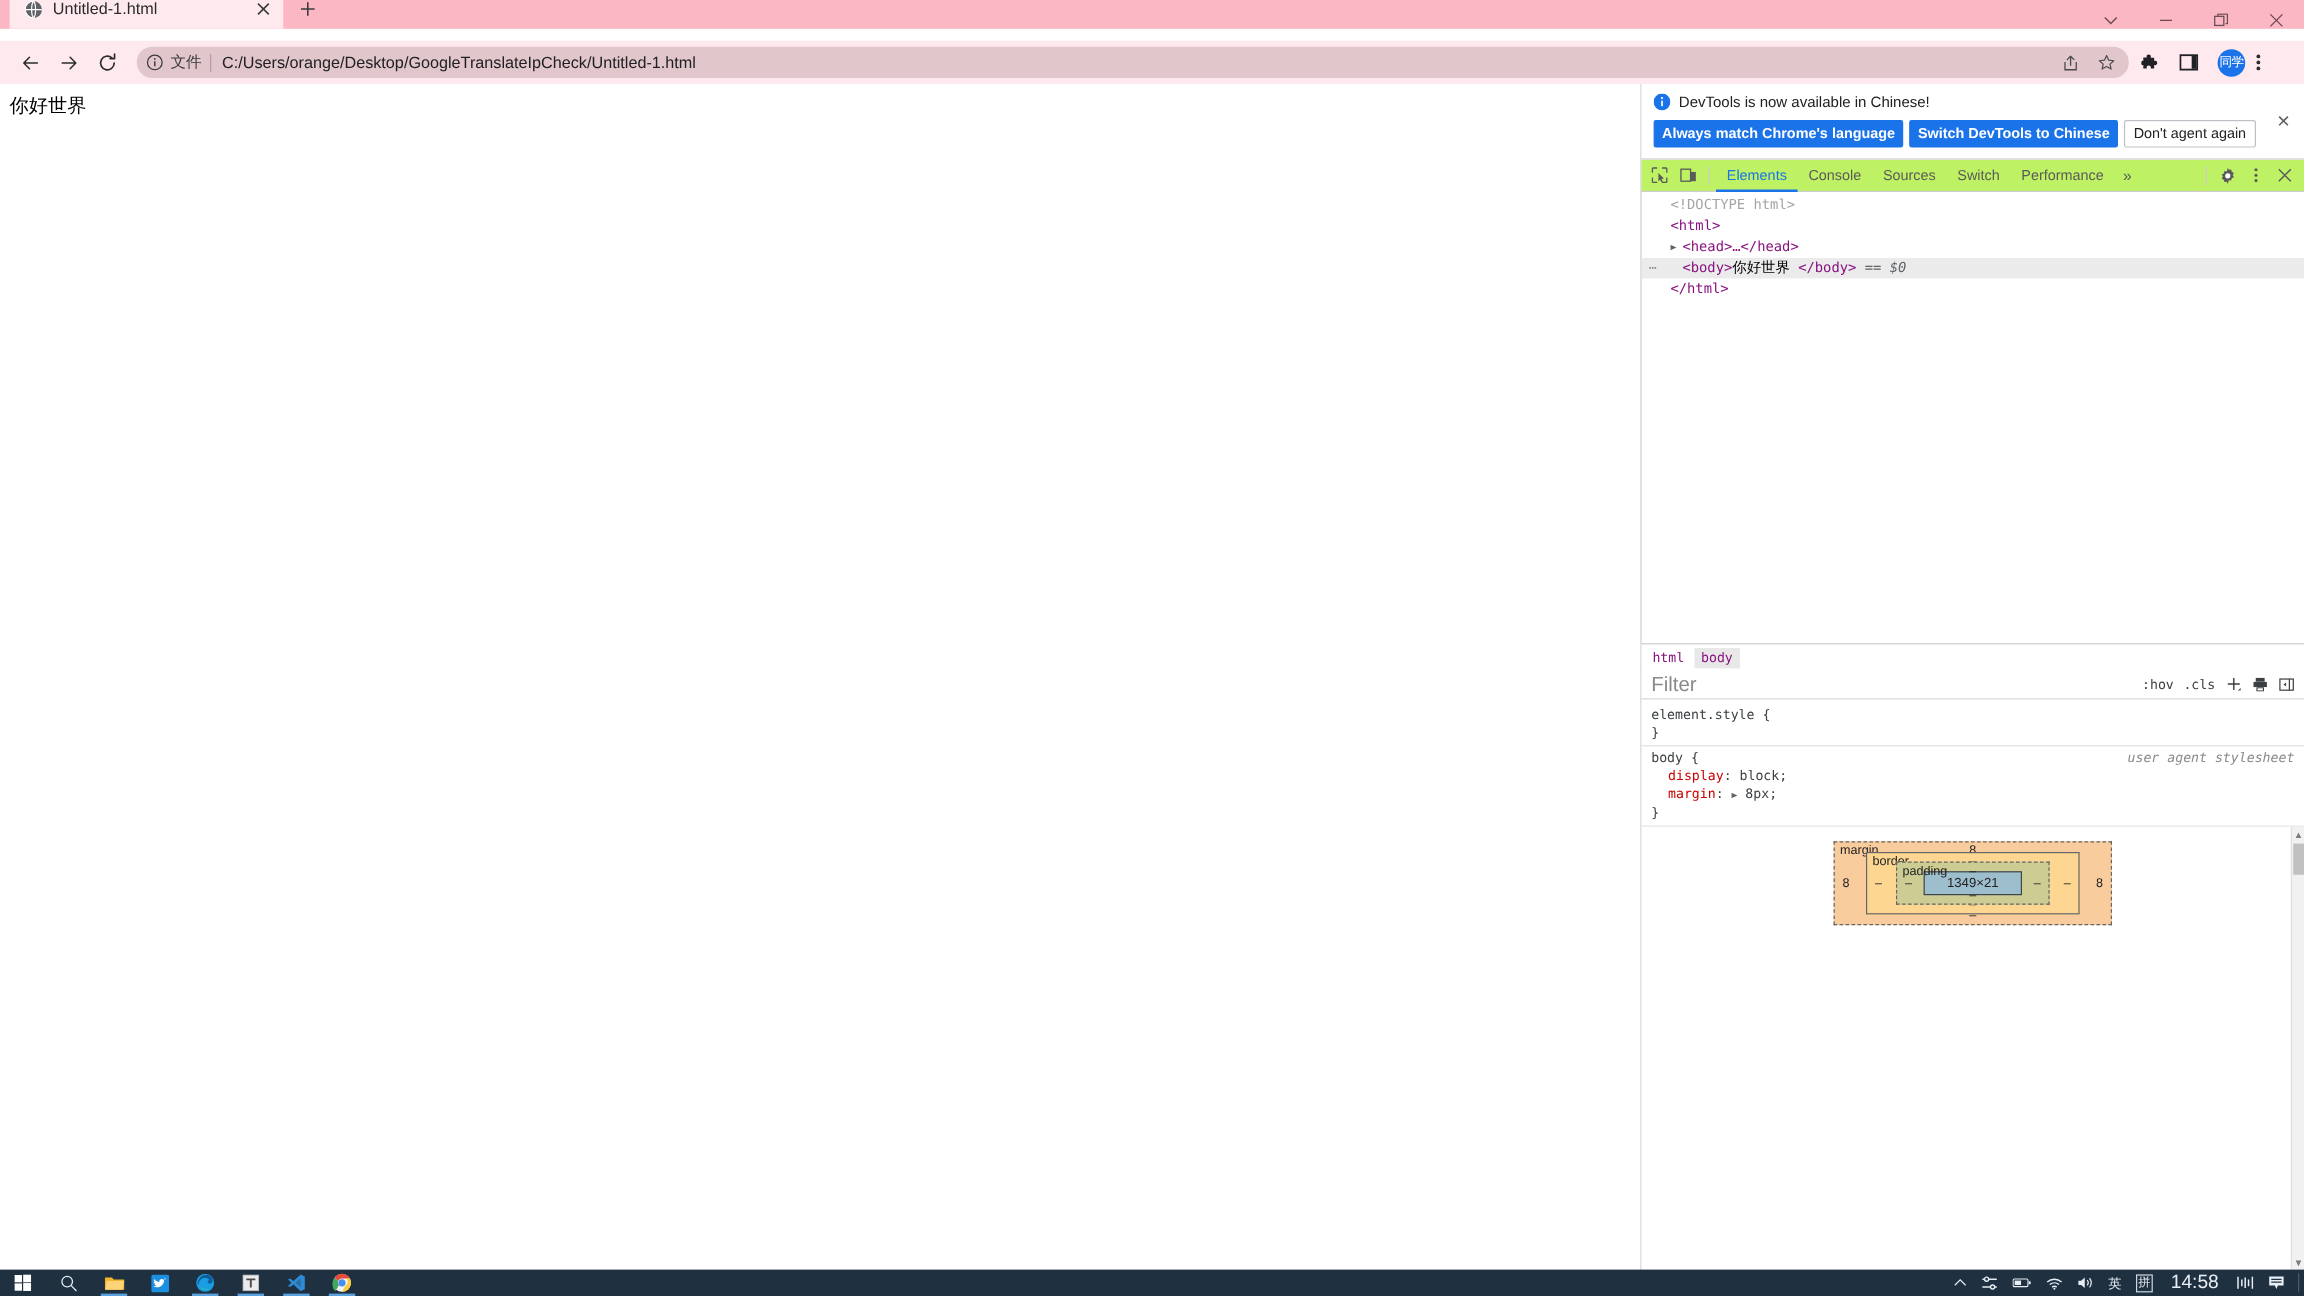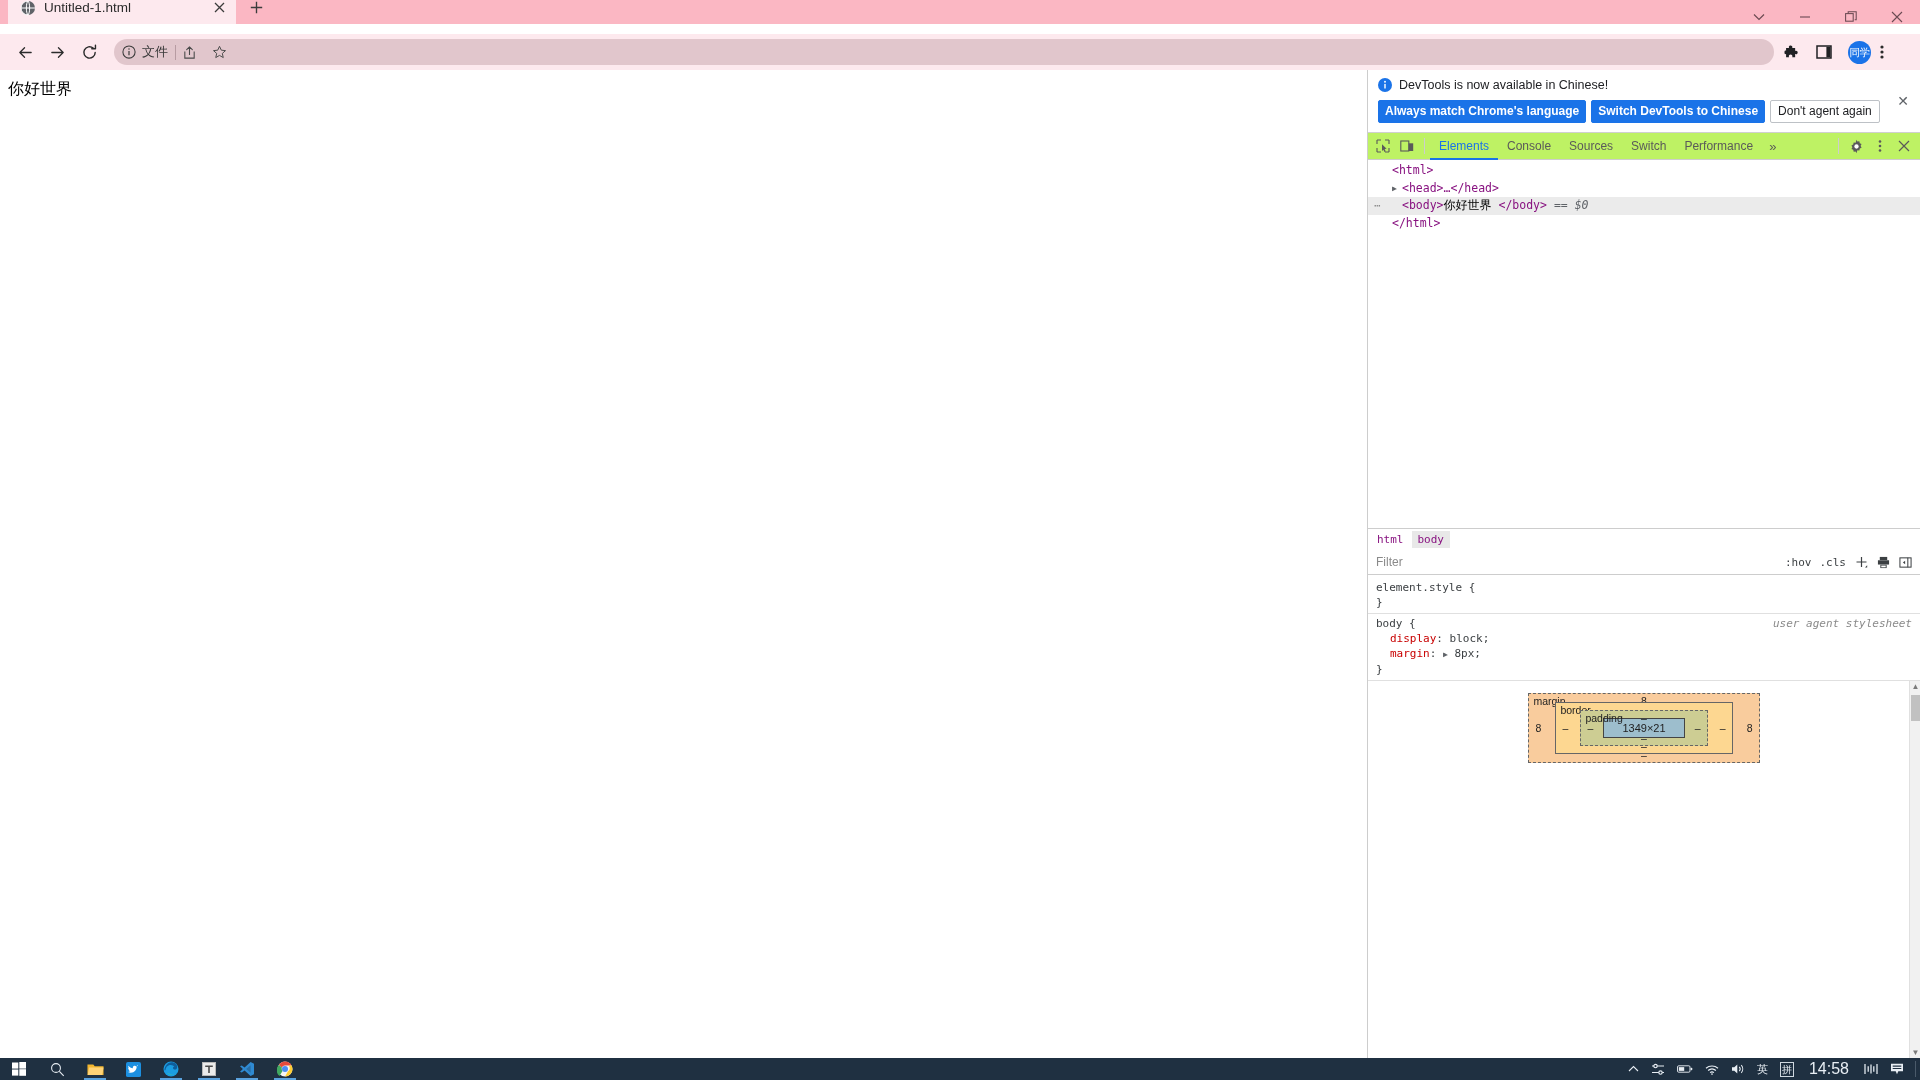--- a/index.html
+++ b/index.html
@@ -217,21 +217,21 @@
     font-size: 12px; color: #5a5a5a; white-space: nowrap;
   }
   .side-tab.active { color: #1a73e8; box-shadow: inset 0 -2px 0 #1a73e8; }
 
   
   .dt-filter {
     display: flex; align-items: center; height: 24px;
     border-bottom: 1px solid #cdcdcd; background: #fff;
     padding-left: 8px;
   }
-  .filter-input { flex: 1 1 auto; font-size: 12px; color: #8a8a8a; }
+  .filter-input { flex: 1 1 auto; font-size: 17px; color: #8a8a8a; }
   .filter-actions { display: flex; align-items: center; gap: 4px; padding-right: 6px; }
   .filter-txt {
     font-family: "DejaVu Sans Mono", "Liberation Mono", monospace;
     font-size: 11px; color: #3c4043; padding: 0 2px;
   }
   .filter-ic { width: 18px; height: 18px; display: flex; align-items: center; justify-content: center; }
 
   
   .dt-styles {
     flex: 0 0 auto;
@@ -409,20 +409,21 @@
     <div class="omnibox">
       <span class="omni-info">
         <svg width="14" height="14" viewBox="0 0 14 14">
           <circle cx="7" cy="7" r="6.1" stroke="#3a3a3a" stroke-width="1.05" fill="none"></circle>
           <path d="M7 6.1v4.1" stroke="#3a3a3a" stroke-width="1.2"></path>
           <circle cx="7" cy="4.1" r="0.75" fill="#3a3a3a"></circle>
         </svg>
       </span>
       <span class="omni-scheme">文件</span>
       <span class="omni-sep"></span>
+      <span class="omni-url">C:/Users/orange/Desktop/GoogleTranslateIpCheck/Untitled-1.html</span>
       <span class="omni-right">
         <span class="omni-icon-btn">
           <svg width="15" height="15" viewBox="0 0 16 16">
             <path d="M3 7v7h10V7" stroke="#4a4a4a" stroke-width="1.15" fill="none"></path>
             <path d="M8 10V2M5 5l3-3 3 3" stroke="#4a4a4a" stroke-width="1.15" fill="none" stroke-linecap="round" stroke-linejoin="round"></path>
           </svg>
         </span>
         <span class="omni-icon-btn">
           <svg width="15" height="15" viewBox="0 0 16 16">
             <path d="M8 1.4l1.9 4.1 4.5.5-3.4 3 1 4.4L8 11.1l-4 2.3 1-4.4-3.4-3 4.5-.5z" stroke="#4a4a4a" stroke-width="1.05" fill="none" stroke-linejoin="round"></path>
@@ -518,20 +519,24 @@
           <svg width="12" height="12" viewBox="0 0 12 12">
             <path d="M1 1L11 11M11 1L1 11" stroke="#5a5a5a" stroke-width="1.2"></path>
           </svg>
         </span>
       </span>
     </div>
 
     <div class="dt-dom">
       <div class="dom-row">
         <span class="dom-gutter"></span>
+        <span class="c-doctype">&lt;!DOCTYPE html&gt;</span>
+      </div>
+      <div class="dom-row">
+        <span class="dom-gutter"></span>
         <span class="c-tag">&lt;html&gt;</span>
       </div>
       <div class="dom-row">
         <span class="dom-gutter"></span>
         <span class="dom-arrow">▶</span>
         <span class="c-tag">&lt;head&gt;…&lt;/head&gt;</span>
       </div>
       <div class="dom-row selected">
         <span class="dom-gutter">⋯</span>
         <span class="dom-arrow"></span>

